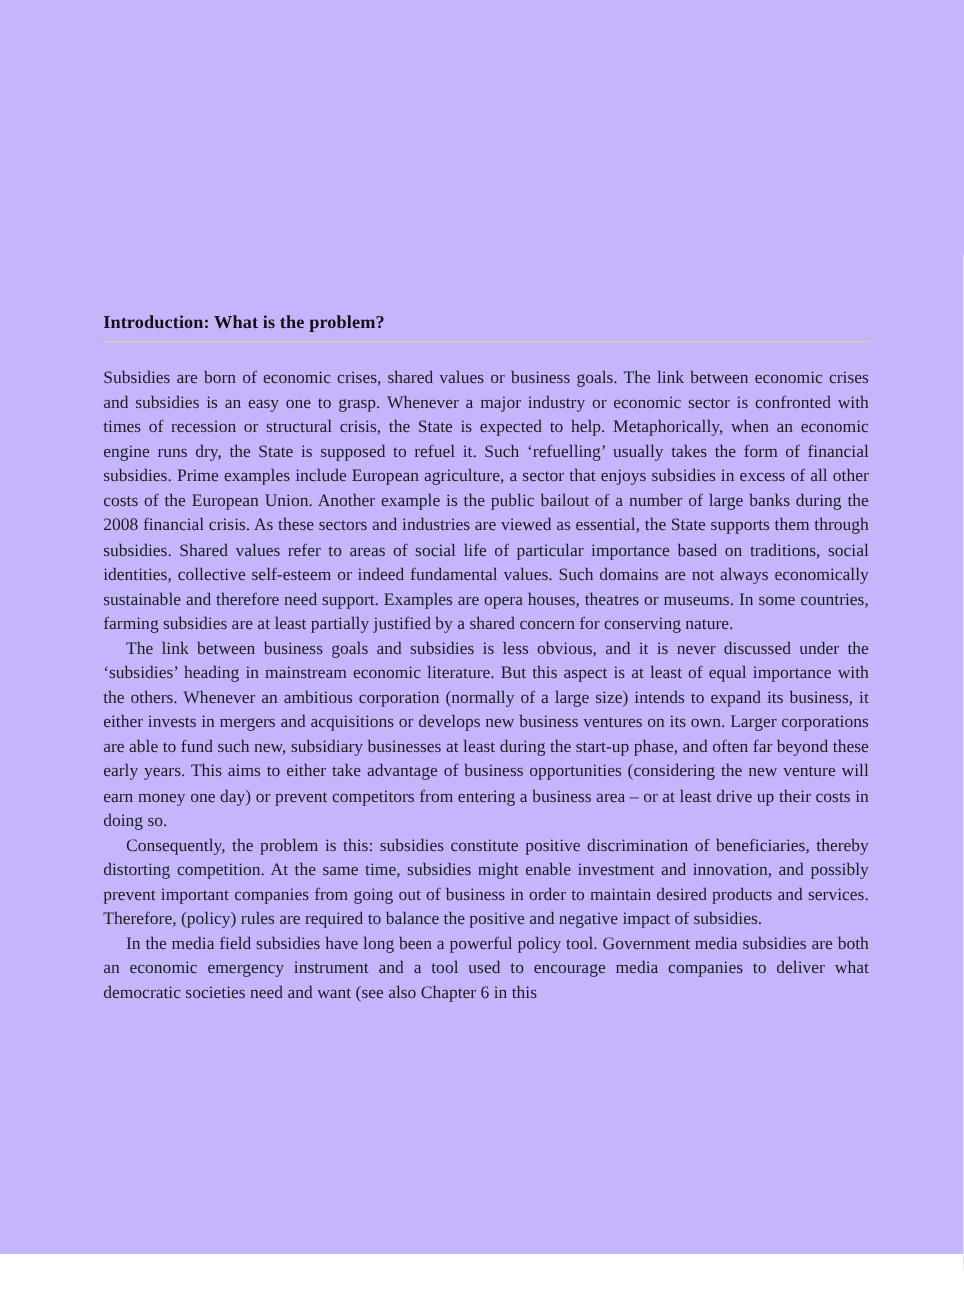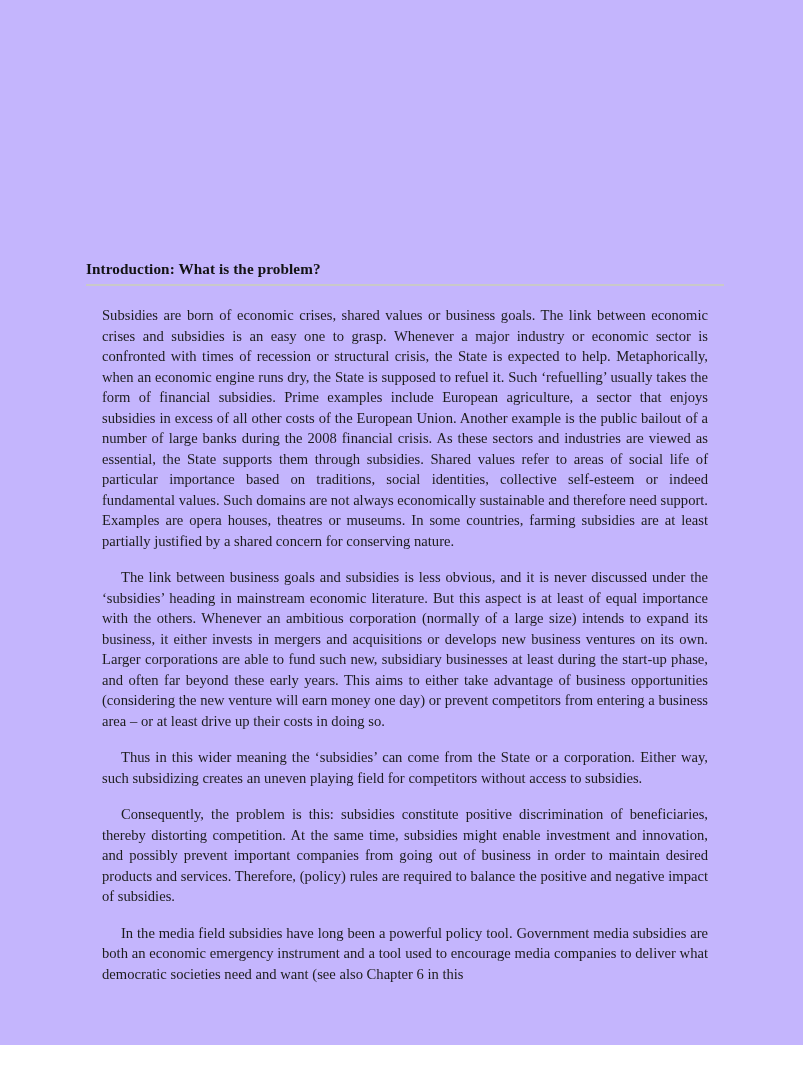--- a/index.html
+++ b/index.html
@@ -32,21 +32,21 @@
     margin: 0;
     padding: 0 0 6px 0;
   }
   .heading-rule {
     width: 100%;
     height: 2px;
     background: #c9c9c9;
     margin: 0 0 19px 0;
   }
   .body-text p {
-    margin: 16px;
+    margin: 0;
     font-size: 14.6px;
     line-height: 20.5px;
     text-align: justify;
     text-justify: inter-word;
     color: #1c1c1c;
     hyphens: none;
     -webkit-hyphens: none;
   }
   .body-text p.indent {
     text-indent: 19px;
@@ -61,19 +61,18 @@
 <div class="page">
   <div class="content">
 
     <h2 class="section-heading">Introduction: What is the problem?</h2>
 
     <div class="heading-rule"></div>
 
     <div class="body-text">
       <p>Subsidies are born of economic crises, shared values or business goals. The link between economic crises and subsidies is an easy one to grasp. Whenever a major industry or economic sector is confronted with times of recession or structural crisis, the State is expected to help. Metaphorically, when an economic engine runs dry, the State is supposed to refuel it. Such ‘refuelling’ usually takes the form of financial subsidies. Prime examples include European agriculture, a sector that enjoys subsidies in excess of all other costs of the European Union. Another example is the public bailout of a number of large banks during the 2008 financial crisis. As these sectors and industries are viewed as essential, the State supports them through subsidies. Shared values refer to areas of social life of particular importance based on traditions, social identities, collective self-esteem or indeed fundamental values. Such domains are not always economically sustainable and therefore need support. Examples are opera houses, theatres or museums. In some countries, farming subsidies are at least partially justified by a shared concern for conserving nature.</p>
       <p class="indent">The link between business goals and subsidies is less obvious, and it is never discussed under the ‘subsidies’ heading in mainstream economic literature. But this aspect is at least of equal importance with the others. Whenever an ambitious corporation (normally of a large size) intends to expand its business, it either invests in mergers and acquisitions or develops new business ventures on its own. Larger corporations are able to fund such new, subsidiary businesses at least during the start-up phase, and often far beyond these early years. This aims to either take advantage of business opportunities (considering the new venture will earn money one day) or prevent competitors from entering a business area – or at least drive up their costs in doing so.</p>
-      <p class="indent">Thus in this wider meaning the ‘subsidies’ can come from the State or a corporation. Either way, such subsidizing creates an uneven playing field for competitors without access to subsidies.</p>
       <p class="indent">Consequently, the problem is this: subsidies constitute positive discrimination of beneficiaries, thereby distorting competition. At the same time, subsidies might enable investment and innovation, and possibly prevent important companies from going out of business in order to maintain desired products and services. Therefore, (policy) rules are required to balance the positive and negative impact of subsidies.</p>
       <p class="indent">In the media field subsidies have long been a powerful policy tool. Government media subsidies are both an economic emergency instrument and a tool used to encourage media companies to deliver what democratic societies need and want (see also Chapter 6 in this</p>
     </div>
 
   </div>
 </div>
 
 </body></html>

